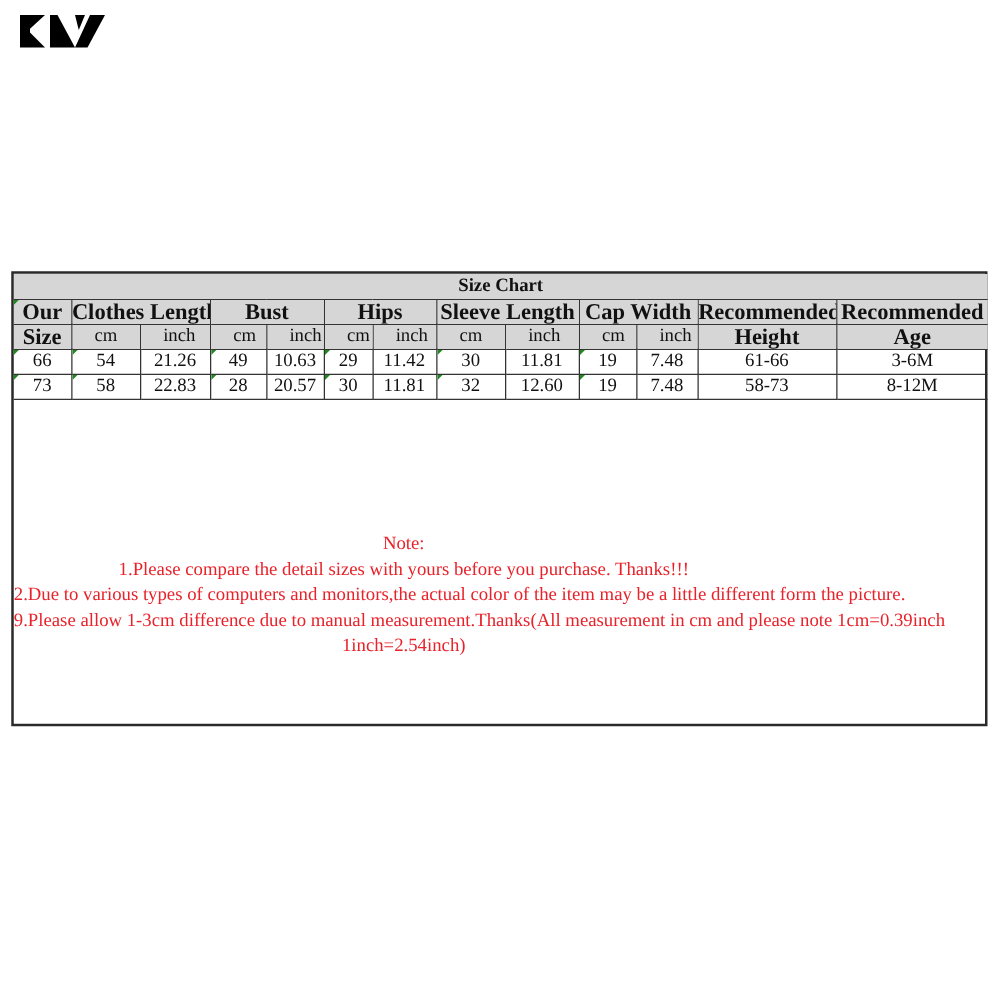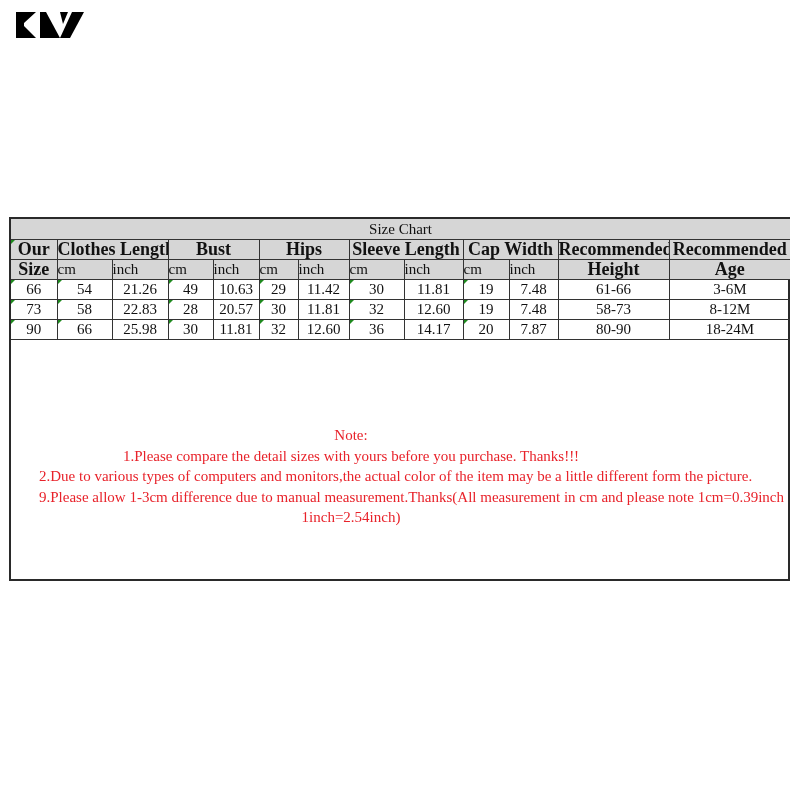--- a/index.html
+++ b/index.html
@@ -6,31 +6,31 @@
     body { width: 800px; height: 800px; position: relative; overflow: hidden;
            font-family: "Liberation Serif", "DejaVu Serif", serif; color: #111; }
     .logo { position: absolute; left: 16px; top: 10px; width: 70px; height: 30px; }
     .sheet { position: absolute; left: 9px; top: 217px; width: 781px; height: 364px;
              border: 2px solid #2a2a2a; box-sizing: border-box; background: #fff; }
     table.chart { position: absolute; left: 0; top: 0; border-collapse: collapse;
                   table-layout: fixed; width: 779px; }
     table.chart td { border: 1.5px solid #333; padding: 0; text-align: center;
                      font-size: 15px; line-height: 19px; height: 19px; white-space: nowrap;
                      overflow: hidden; position: relative; }
-    table.chart tr.title td { background: #d6d6d6; font-weight: normal; height: 20px; font-size: 15px;
+    table.chart tr.title td { background: #d6d6d6; font-weight: bold; height: 20px; font-size: 15px;
                               border-top: none; border-left: none; border-right: none; }
     table.chart td.head { background: #d6d6d6; font-weight: bold; font-size: 18px; }
-    table.chart td.unit { background: #d6d6d6; text-align: left; padding-left: 0; font-weight: normal; }
+    table.chart td.unit { background: #d6d6d6; text-align: left; padding-left: 18px; font-weight: normal; }
     table.chart tr.data td { height: 19px; }
     .corner::before { content: ""; position: absolute; left: 0; top: 0; width: 0; height: 0;
                       border-top: 4px solid #1e8a1e; border-right: 4px solid transparent; }
     table.chart td.first { border-left: none; }
     table.chart td.last { border-right: none; }
     .notes { position: absolute; left: 0; top: 206px; width: 624px; text-align: center;
-             color: #e8222a; font-size: 15px; line-height: 20.5px; padding-left: 28px; }
+             color: #e8222a; font-size: 15px; line-height: 20.5px; }
     .notes div { white-space: nowrap; }
   </style>
 </head>
 <body>
 
 <div class="logo" aria-label="KLV">
   <svg width="70" height="30" viewBox="0 0 70 30">
 
     <polygon points="0,2 20,2 8,13 8,28 0,28" fill="#000"></polygon>
     <polygon points="8,16 20,28 8,28" fill="#000"></polygon>
@@ -112,35 +112,20 @@
       <td>20.57</td>
       <td class="corner">30</td>
       <td>11.81</td>
       <td class="corner">32</td>
       <td>12.60</td>
       <td class="corner">19</td>
       <td>7.48</td>
       <td>58-73</td>
       <td class="last">8-12M</td>
     </tr>
-    <tr class="data">
-      <td class="first corner">90</td>
-      <td class="corner">66</td>
-      <td>25.98</td>
-      <td class="corner">30</td>
-      <td>11.81</td>
-      <td class="corner">32</td>
-      <td>12.60</td>
-      <td class="corner">36</td>
-      <td>14.17</td>
-      <td class="corner">20</td>
-      <td>7.87</td>
-      <td>80-90</td>
-      <td class="last">18-24M</td>
-    </tr>
   </tbody>
     </table>
 
   <div class="notes">
     <div>Note:</div>
     <div>1.Please compare the detail sizes with yours before you purchase. Thanks!!!</div>
     <div>2.Due to various types of computers and monitors,the actual color of the item may be a little different form the picture.</div>
     <div>9.Please allow 1-3cm difference due to manual measurement.Thanks(All measurement in cm and please note 1cm=0.39inch</div>
     <div>1inch=2.54inch)</div>
   </div>

